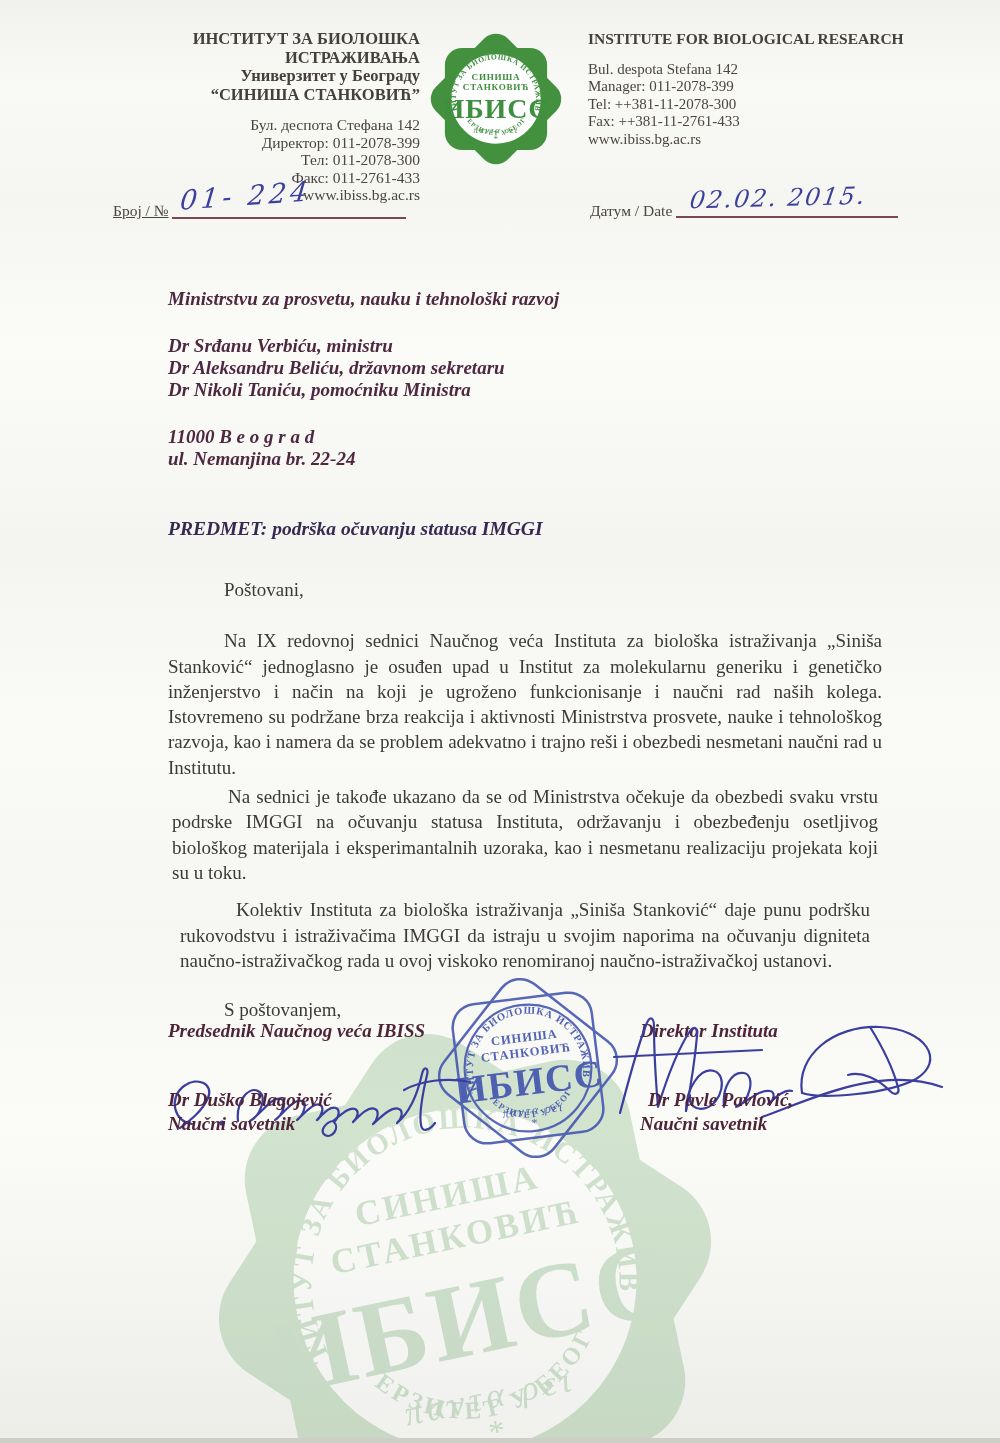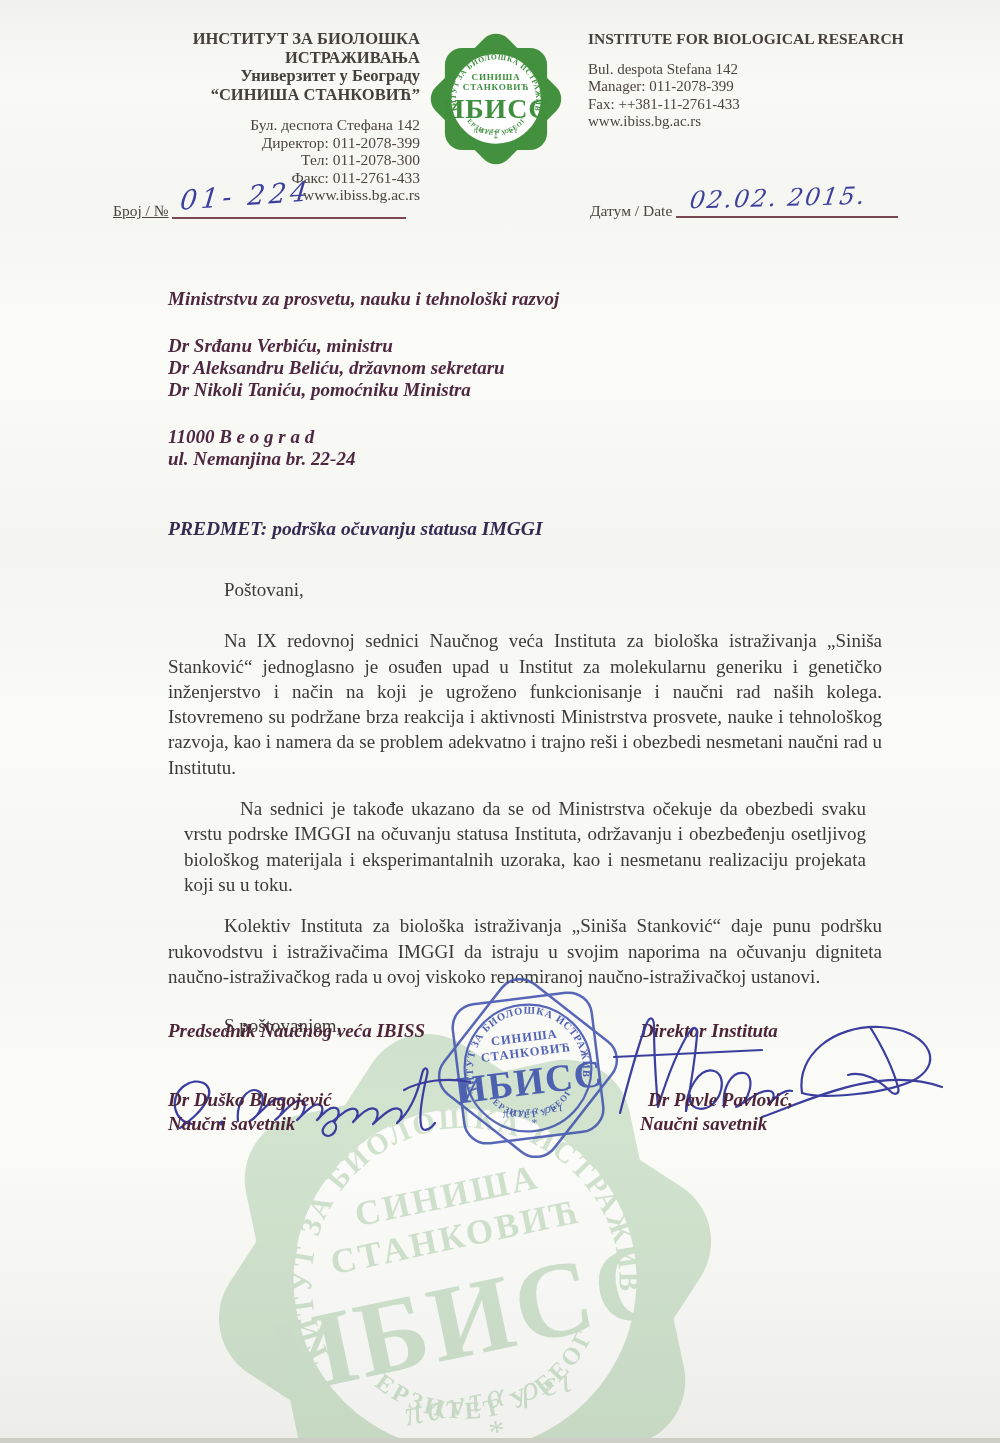--- a/index.html
+++ b/index.html
@@ -124,20 +124,21 @@
       <text class="motto" x="110" y="166">παντα ρει</text>
       <text class="star" x="110" y="181">*</text>
     </svg>
   </div>
 
   <div class="abs hdr-right">
     <div class="hdr-title">INSTITUTE FOR BIOLOGICAL RESEARCH</div>
     <div class="hdr-contact">
       <div>Bul. despota Stefana 142</div>
       <div>Manager: 011-2078-399</div>
+      <div>Tel: ++381-11-2078-300</div>
       <div>Fax: ++381-11-2761-433</div>
       <div>www.ibiss.bg.ac.rs</div>
     </div>
   </div>
 
   <div class="abs ref-label" style="left:113px;top:202px;text-decoration:underline;">Број / №</div>
   <div class="abs hand hand-num" style="left:180px;top:180px;z-index:2;">01- 224</div>
   <div class="abs ref-line" style="left:172px;top:217px;width:234px;"></div>
 
   <div class="abs ref-label" style="left:590px;top:202px;">Датум / Date</div>
@@ -153,22 +154,22 @@
     <div class="gap"></div>
     <div>11000 B e o g r a d</div>
     <div>ul. Nemanjina br. 22-24</div>
   </div>
 
   <div class="abs subject">PREDMET: podrška očuvanju statusa IMGGI</div>
 
   <div class="abs body-text">
     <div class="indent salutation">Poštovani,</div>
     <p class="indent" style="margin:0;">Na IX redovnoj sednici Naučnog veća Instituta za biološka istraživanja „Siniša Stanković“ jednoglasno je osuđen upad u Institut za molekularnu generiku i genetičko inženjerstvo i način na koji je ugroženo funkcionisanje i naučni rad naših kolega. Istovremeno su podržane brza reakcija i aktivnosti Ministrstva prosvete, nauke i tehnološkog razvoja, kao i namera da se problem adekvatno i trajno reši i obezbedi nesmetani naučni rad u Institutu.</p>
-    <p class="indent" style="margin:16px;">Na sednici je takođe ukazano da se od Ministrstva očekuje da obezbedi svaku vrstu podrske IMGGI na očuvanju statusa Instituta, održavanju i obezbeđenju osetljivog biološkog materijala i eksperimantalnih uzoraka, kao i nesmetanu realizaciju projekata koji su u toku.</p>
-    <p class="indent" style="margin:0;">Kolektiv Instituta za biološka istraživanja „Siniša Stanković“ daje punu podršku rukovodstvu i istraživačima IMGGI da istraju u svojim naporima na očuvanju digniteta naučno-istraživačkog rada u ovoj viskoko renomiranoj naučno-istraživačkoj ustanovi.</p>
+    <p class="indent" style="margin:4px;">Na sednici je takođe ukazano da se od Ministrstva očekuje da obezbedi svaku vrstu podrske IMGGI na očuvanju statusa Instituta, održavanju i obezbeđenju osetljivog biološkog materijala i eksperimantalnih uzoraka, kao i nesmetanu realizaciju projekata koji su u toku.</p>
+    <p class="indent" style="margin:12px;">Kolektiv Instituta za biološka istraživanja „Siniša Stanković“ daje punu podršku rukovodstvu i istraživačima IMGGI da istraju u svojim naporima na očuvanju digniteta naučno-istraživačkog rada u ovoj viskoko renomiranoj naučno-istraživačkoj ustanovi.</p>
     <div class="indent closing">S poštovanjem,</div>
   </div>
 
   <div class="abs stamp-wrap">
     <svg class="seal seal-blue" viewBox="-10 -10 240 240" width="100%" height="100%">
       <g class="gear">
         <rect x="26" y="26" width="168" height="168" rx="28"></rect>
         <rect x="26" y="26" width="168" height="168" rx="28" transform="rotate(45 110 110)"></rect>
       </g>
       <circle class="ring" cx="110" cy="110" r="76"></circle>

